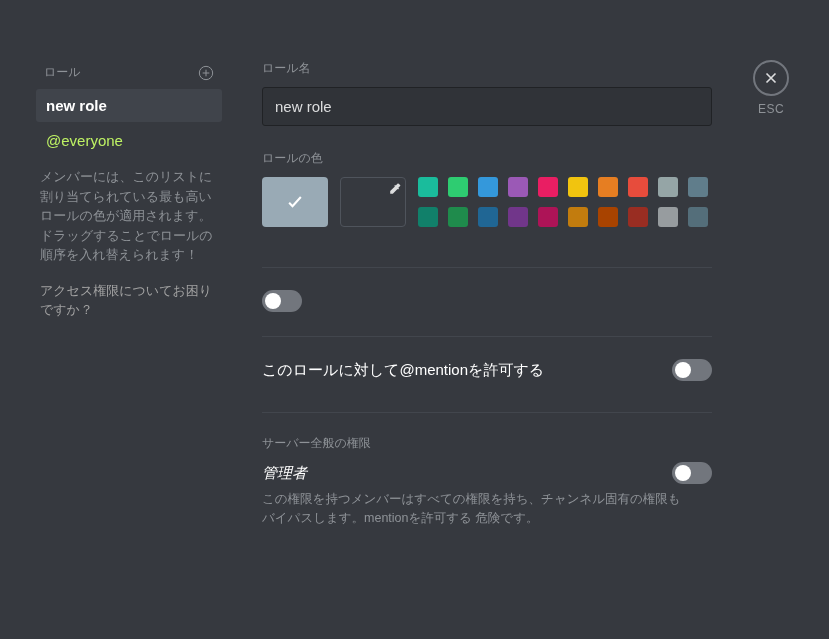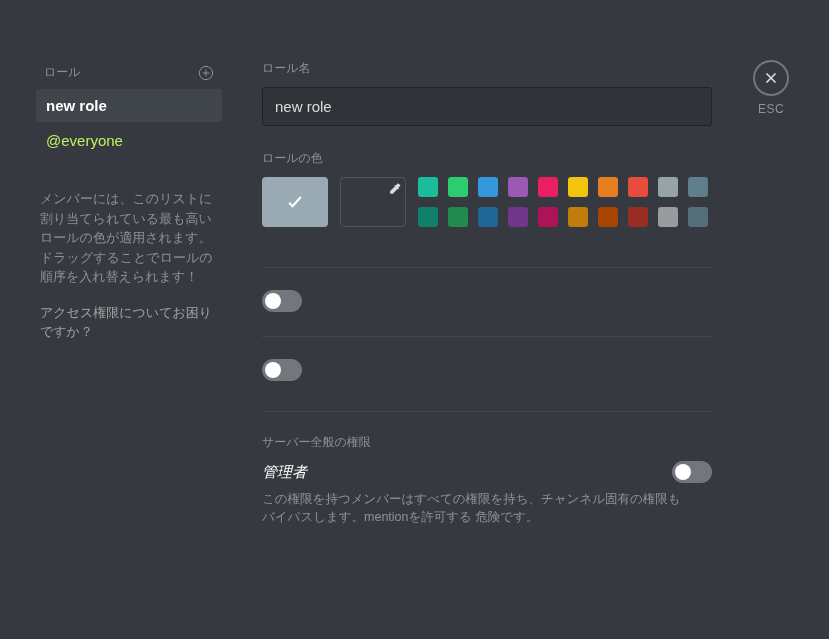--- a/index.html
+++ b/index.html
@@ -43,21 +43,21 @@
   }
   .role-item.selected {
     background: #40444b;
     color: #fff;
     font-weight: 600;
   }
   .sidebar-note {
     color: #8e9297;
     font-size: 13px;
     line-height: 1.5;
-    margin-top: 32px;
+    margin-top: 10px;
     padding: 0 4px;
   }
   .sidebar-link {
     color: #a3a3a3;
     font-size: 13px;
     line-height: 1.5;
     margin-top: 16px;
     padding: 0 4px;
     cursor: pointer;
   }
@@ -265,20 +265,21 @@
 
     <div class="divider"></div>
 
     <div class="setting-row">
       <div class="toggle"></div>
     </div>
 
     <div class="sub-divider"></div>
 
     <div class="setting-row">
+      <div class="setting-title">このロールに対して@mentionを許可する</div>
       <div class="toggle"></div>
     </div>
 
     <div class="divider"></div>
     <div class="section-label">サーバー全般の権限</div>
 
     <div>
       <div class="setting-row" style="margin-bottom:4px;font-style:italic;">
         <div class="setting-title">管理者</div>
         <div class="toggle"></div>

